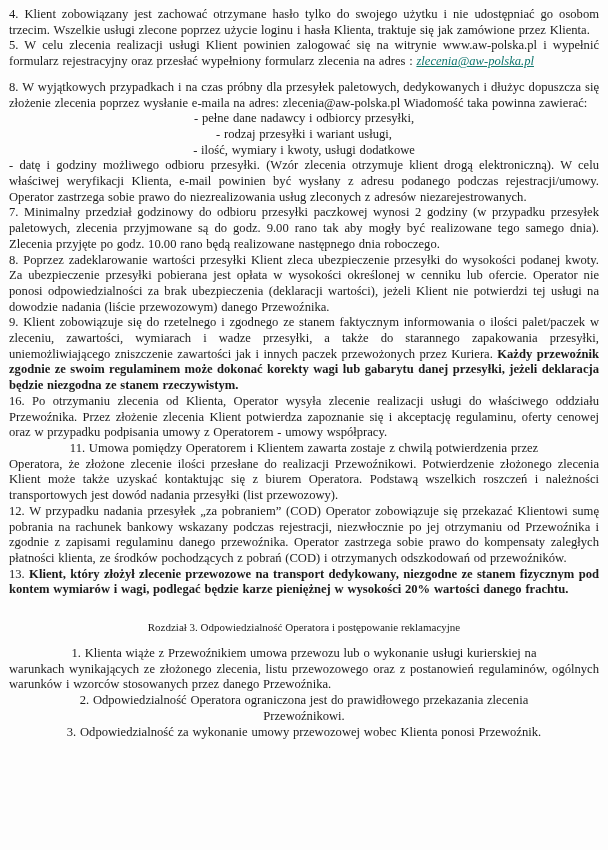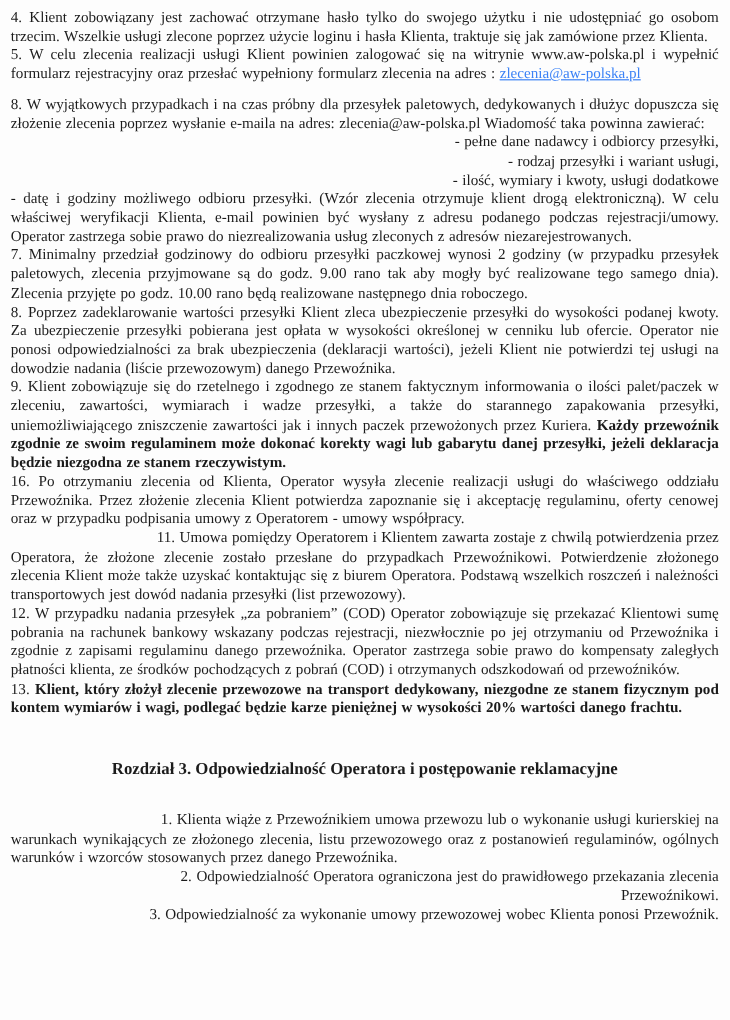--- a/index.html
+++ b/index.html
@@ -18,39 +18,40 @@
   }
   .doc {
     padding: 7px 9px 0 9px;
   }
   .doc p {
     margin: 0;
     text-align: justify;
     word-spacing: 0.6px;
   }
   .doc p.plain {
-    text-align: right;
+    text-align: center;
   }
   .gap-1 { height: 10px; }
   .gap-2 { height: 21px; }
   .gap-3 { height: 11px; }
   .heading {
-    margin: 15px;
+    margin: 0;
     text-align: center;
-    font-size: 14px;
-    font-weight: bold;
+    font-size: 11px;
+    font-weight: normal;
     line-height: 16px;
   }
   .bold-run {
     font-weight: bold;
   }
   a.email-link {
-    color: #3b82f6;
+    color: #0f766e;
     text-decoration: underline;
     cursor: pointer;
+    font-style: italic;
   }
 </style>
 </head>
 <body>
 
 <div class="doc">
 
   <p>4. Klient zobowiązany jest zachować otrzymane hasło tylko do swojego użytku i nie udostępniać go osobom trzecim. Wszelkie usługi zlecone poprzez użycie loginu i hasła Klienta, traktuje się jak zamówione przez Klienta.</p>
 
   <p><span>5. W celu zlecenia realizacji usługi Klient powinien zalogować się na witrynie www.aw-polska.pl i wypełnić formularz rejestracyjny oraz przesłać wypełniony formularz zlecenia na adres : </span><a class="email-link" href="#">zlecenia@aw-polska.pl</a></p>
@@ -65,21 +66,21 @@
 
   <p>7. Minimalny przedział godzinowy do odbioru przesyłki paczkowej wynosi 2 godziny (w przypadku przesyłek paletowych, zlecenia przyjmowane są  do godz. 9.00 rano tak aby mogły być realizowane tego samego dnia). Zlecenia przyjęte po godz. 10.00 rano będą realizowane następnego dnia roboczego.</p>
 
   <p>8. Poprzez zadeklarowanie wartości przesyłki Klient zleca ubezpieczenie przesyłki do wysokości podanej kwoty. Za ubezpieczenie przesyłki pobierana jest opłata w wysokości określonej w cenniku lub ofercie. Operator nie ponosi odpowiedzialności za brak ubezpieczenia (deklaracji wartości), jeżeli Klient nie potwierdzi tej usługi na dowodzie nadania (liście przewozowym) danego Przewoźnika.</p>
 
   <p><span>9. Klient zobowiązuje się do rzetelnego i zgodnego ze stanem faktycznym informowania o ilości palet/paczek w zleceniu, zawartości, wymiarach i wadze przesyłki, a także do starannego zapakowania przesyłki, uniemożliwiającego zniszczenie zawartości jak i innych paczek przewożonych przez Kuriera. </span><span class="bold-run">Każdy przewoźnik zgodnie ze swoim regulaminem może dokonać korekty wagi lub gabarytu danej przesyłki, jeżeli deklaracja będzie niezgodna ze stanem rzeczywistym.</span></p>
 
   <p>16. Po otrzymaniu zlecenia od Klienta, Operator wysyła zlecenie realizacji usługi do właściwego oddziału Przewoźnika. Przez złożenie zlecenia Klient potwierdza zapoznanie się i akceptację regulaminu, oferty cenowej oraz w przypadku podpisania umowy z Operatorem -  umowy współpracy.</p>
 
   <p class="plain">11. Umowa pomiędzy Operatorem i Klientem zawarta zostaje z chwilą potwierdzenia przez</p>
-  <p>Operatora, że złożone zlecenie zostało przesłane do przypadkach Przewoźnikowi. Potwierdzenie złożonego zlecenia Klient może także uzyskać kontaktując się z biurem Operatora. Podstawą wszelkich roszczeń i należności transportowych jest dowód nadania przesyłki (list przewozowy).</p>
+  <p>Operatora, że złożone zlecenie ilości przesłane do realizacji Przewoźnikowi. Potwierdzenie złożonego zlecenia Klient może także uzyskać kontaktując się z biurem Operatora. Podstawą wszelkich roszczeń i należności transportowych jest dowód nadania przesyłki (list przewozowy).</p>
 
   <p>12. W przypadku nadania przesyłek „za pobraniem” (COD) Operator zobowiązuje się przekazać Klientowi sumę pobrania na rachunek bankowy wskazany podczas rejestracji, niezwłocznie po jej otrzymaniu od Przewoźnika i zgodnie z zapisami regulaminu danego przewoźnika. Operator zastrzega sobie prawo do kompensaty zaległych płatności klienta, ze środków pochodzących z pobrań (COD) i otrzymanych odszkodowań od przewoźników.</p>
 
   <p><span>13. </span><span class="bold-run">Klient, który złożył zlecenie przewozowe na transport dedykowany, niezgodne ze stanem fizycznym pod kontem wymiarów i wagi, podlegać będzie karze pieniężnej w wysokości 20% wartości danego frachtu.</span></p>
 
   <div class="gap-2"></div>
 
   <h2 class="heading">Rozdział 3. Odpowiedzialność Operatora i postępowanie reklamacyjne</h2>
 
   <div class="gap-3"></div>

